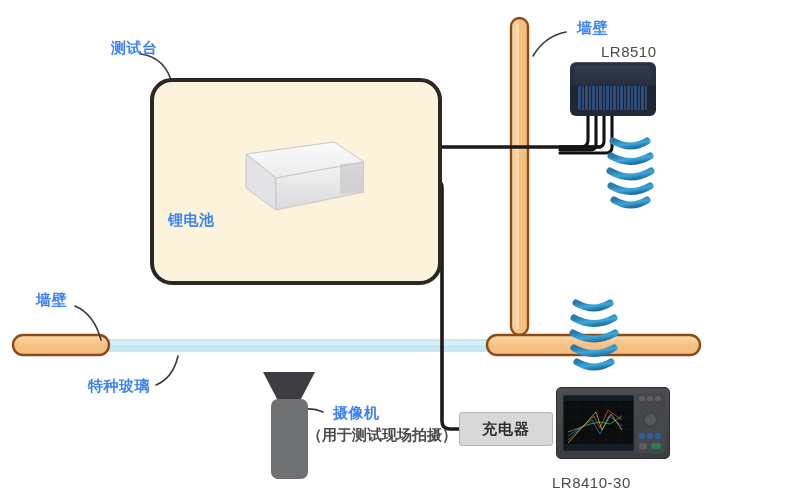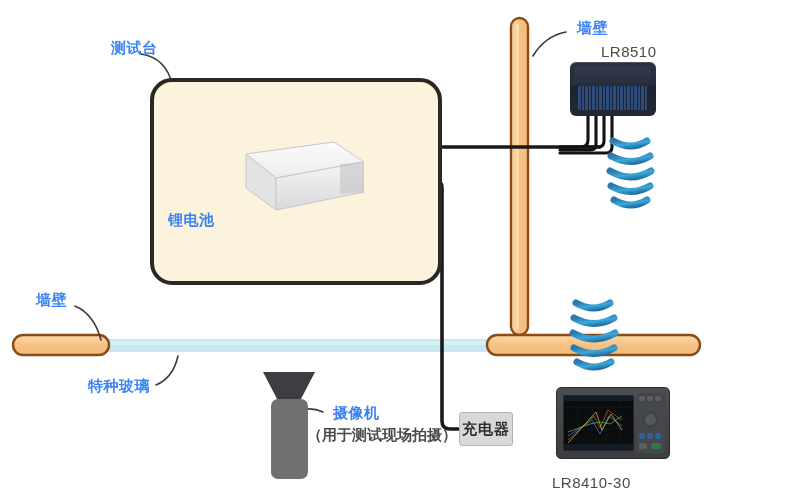--- a/index.html
+++ b/index.html
@@ -38,21 +38,21 @@
     border:4px solid #2b2722;
     border-radius:22px;
     box-sizing:border-box;
   }
 
   
   #battery{position:absolute;left:228px;top:128px;width:136px;height:88px;}
 
   
   #charger{
-    position:absolute;left:459px;top:412px;width:54px;height:34px;
+    position:absolute;left:459px;top:412px;width:94px;height:34px;
     background:#d8d8d8;border:1px solid #b4b4b4;border-radius:3px;
     display:flex;align-items:center;justify-content:center;
     color:#2d2d2d;font-size:15px;font-weight:bold;letter-spacing:1px;
     box-sizing:border-box;
   }
 
   
   #camera{position:absolute;left:258px;top:372px;width:62px;height:107px;}
   #cam-hood{
     position:absolute;left:5px;top:0;width:52px;height:28px;

